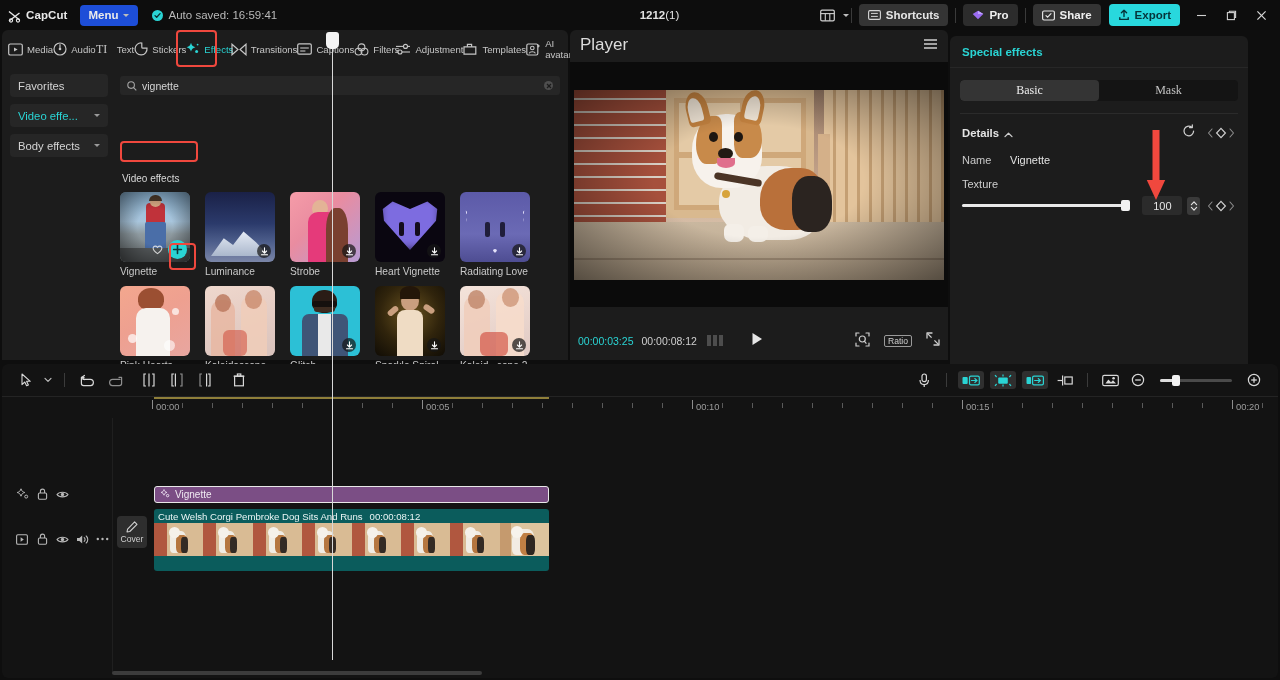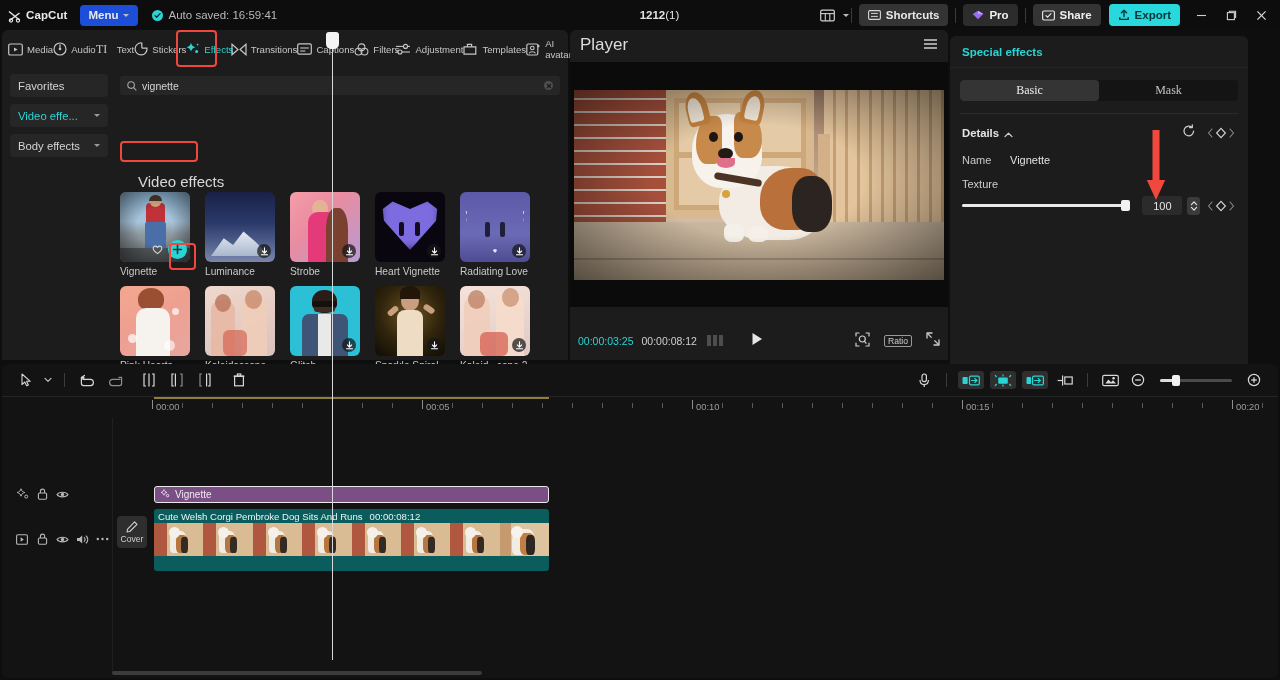--- a/index.html
+++ b/index.html
@@ -84,21 +84,21 @@
   .searchbox {
     width:440px; height:19px; background:#262626; border-radius:3px;
     display:flex; align-items:center; padding:0 7px; gap:5px;
   }
   .searchbox input {
     background:transparent; border:0; outline:0; color:#d6d6d6;
     font-size:10.5px; font-family:"Liberation Sans", sans-serif; width:330px;
   }
   .clear-x { position:absolute; right:7px; top:5px; width:9px; height:9px; border-radius:50%; background:#4e4e4e; display:flex; align-items:center; justify-content:center; cursor:pointer;}
   .search-highlight { position:absolute; left:118px; top:73px; width:78px; height:21px; border:2.2px solid #f0483e; border-radius:4px; pointer-events:none; z-index:6;}
-  .sec-title { position:absolute; left:136px; top:105px; font-size:15px; color:#d8d8d8; }
+  .sec-title { position:absolute; left:120px; top:105px; font-size:10px; color:#d8d8d8; }
   .grid { position:absolute; left:118px; top:124px; width:444px; height:232px; overflow:hidden; }
   .row { display:flex; gap:15px; margin-bottom:9px; }
   .cell { width:70px; }
   .thumb { width:70px; height:70px; border-radius:6px; position:relative; overflow:hidden; }
   .thumb .dl {
     position:absolute; right:4px; bottom:4px; width:14px; height:14px; border-radius:50%;
     background:rgba(22,22,22,.72); display:flex; align-items:center; justify-content:center; cursor:pointer;
   }
   .cap { font-size:10.2px; color:#c9c9c9; margin-top:4px; text-align:left; white-space:nowrap; overflow:hidden; }
   .hover-icons { position:absolute; right:3px; bottom:3px; display:flex; align-items:center; gap:5px; }

